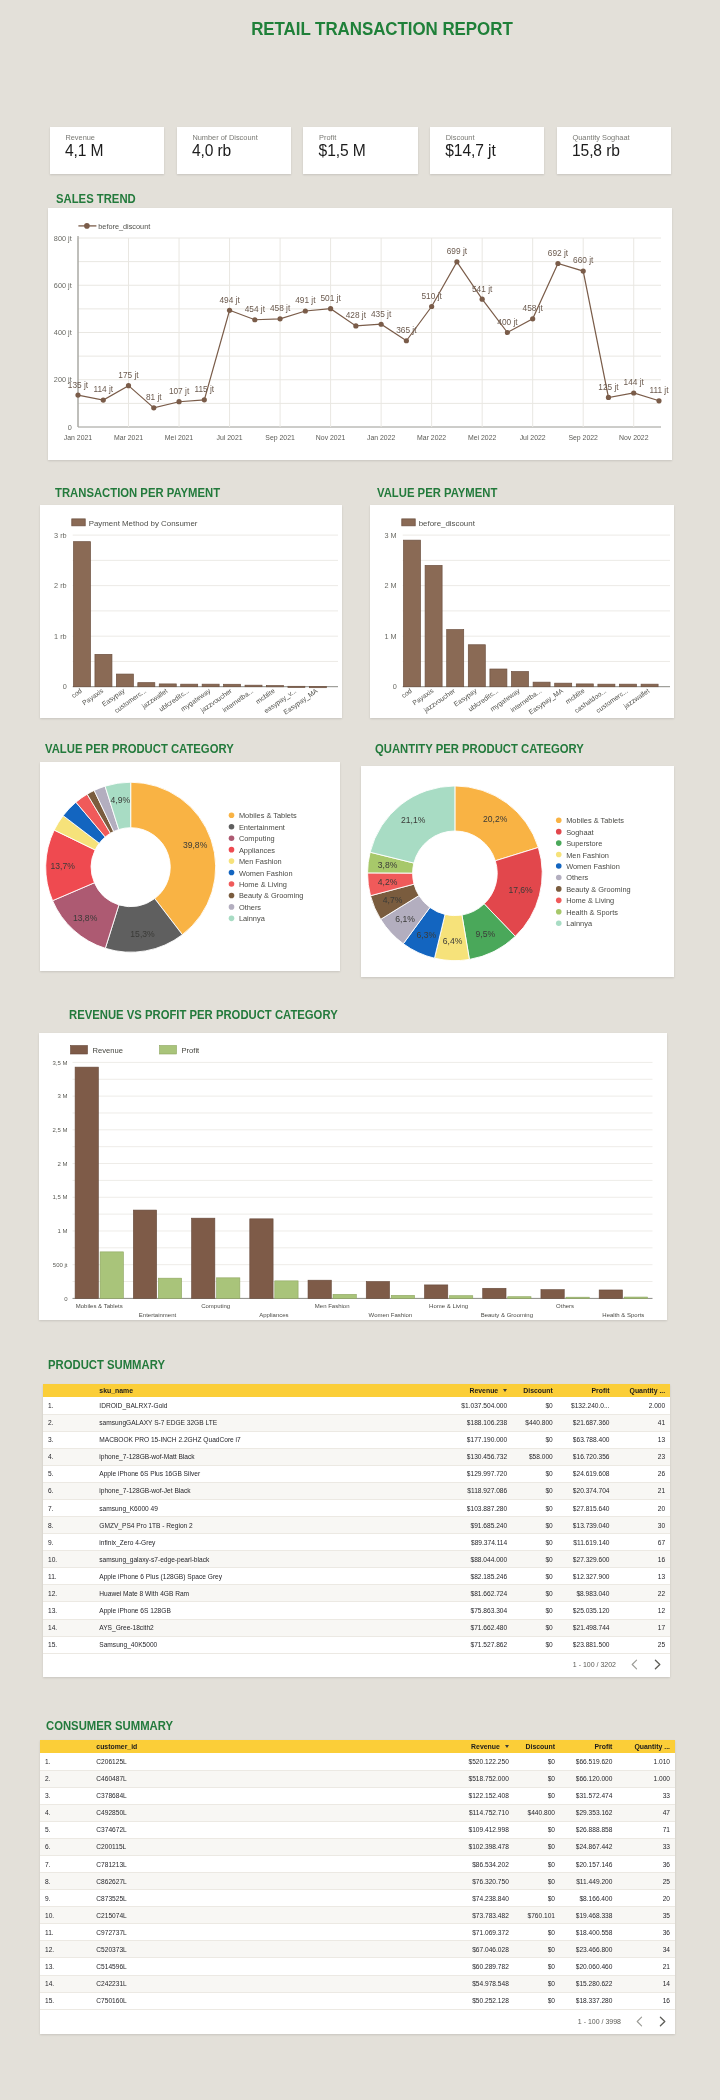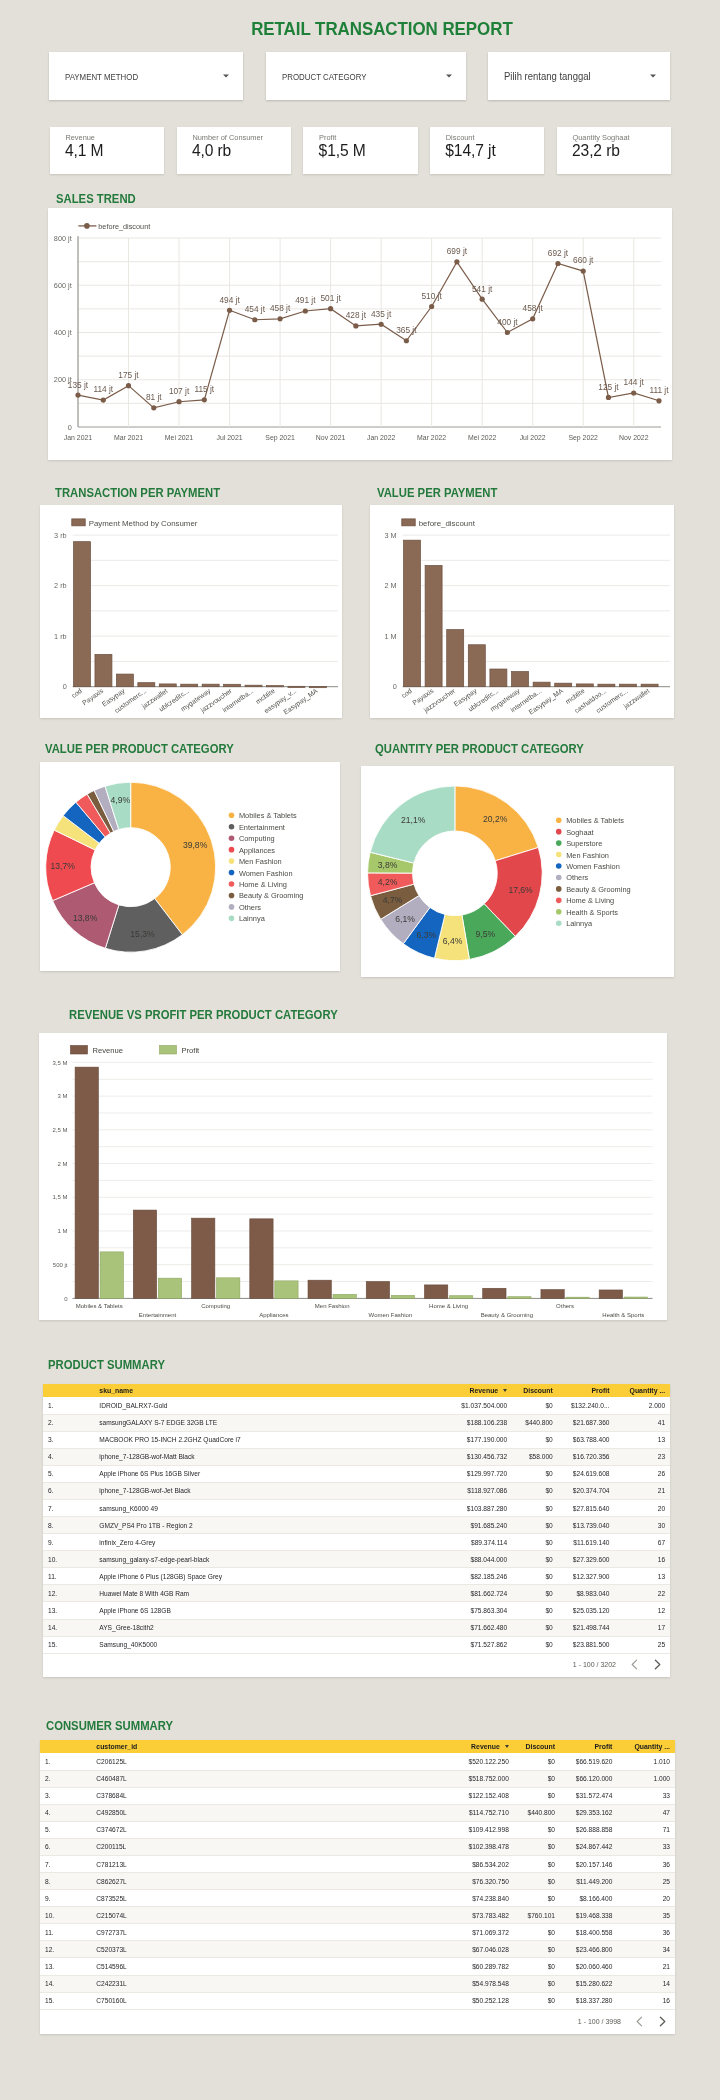--- a/index.html
+++ b/index.html
@@ -53,53 +53,41 @@
     width:0;height:0;border-left:2.6px solid transparent;border-right:2.6px solid transparent;
     border-top:3.2px solid #3a3a36;}
 </style>
 </head>
 <body>
 
 <div class="page">
 
   <div class="dash-title"><span>RETAIL TRANSACTION REPORT</span></div>
 
-  <div class="filter" id="f0" style="left:49px;width:194px;">
-    <span class="flabel">PAYMENT METHOD</span>
-    <span class="fcaret"></span>
-  </div>
-  <div class="filter" id="f1" style="left:266px;width:200px;">
-    <span class="flabel">PRODUCT CATEGORY</span>
-    <span class="fcaret"></span>
-  </div>
-  <div class="filter" id="f2" style="left:488px;width:182px;">
-    <span class="flabel" style="font-size:10px;transform:scaleX(.95);">Pilih rentang tanggal</span>
-    <span class="fcaret"></span>
-  </div>
 
   <div id="kpis">
       <div class="kpi" style="left: 49.5px; width: 114.5px;">
         <div class="klabel">Revenue</div>
         <div class="kvalue">4,1 M</div>
       </div>
       <div class="kpi" style="left: 176.5px; width: 114.5px;">
-        <div class="klabel">Number of Consumer</div>
+        <div class="klabel">Number of Discount</div>
         <div class="kvalue">4,0 rb</div>
       </div>
       <div class="kpi" style="left: 303.2px; width: 114.5px;">
         <div class="klabel">Profit</div>
         <div class="kvalue">$1,5 M</div>
       </div>
       <div class="kpi" style="left: 429.9px; width: 114.5px;">
         <div class="klabel">Discount</div>
         <div class="kvalue">$14,7 jt</div>
       </div>
       <div class="kpi" style="left: 556.6px; width: 114px;">
         <div class="klabel">Quantity Soghaat</div>
-        <div class="kvalue">23,2 rb</div>
+        <div class="kvalue">15,8 rb</div>
       </div>
     </div>
 
   <div class="sec-h" style="left:55.5px;top:191.5px;"><span>SALES TREND</span></div>
   <div class="panel" id="p-sales" style="left:48px;top:208px;width:624px;height:252px;"><svg width="624" height="252" viewBox="0 0 624 252">
         <line x1="30" y1="219" x2="613" y2="219" stroke="#9a9a94" stroke-width="1"></line>
         <line x1="30" y1="195.375" x2="613" y2="195.375" stroke="#e9e7e2" stroke-width="1"></line>
         <line x1="30" y1="171.75" x2="613" y2="171.75" stroke="#e9e7e2" stroke-width="1"></line>
         <line x1="30" y1="148.125" x2="613" y2="148.125" stroke="#e9e7e2" stroke-width="1"></line>
         <line x1="30" y1="124.5" x2="613" y2="124.5" stroke="#e9e7e2" stroke-width="1"></line>

